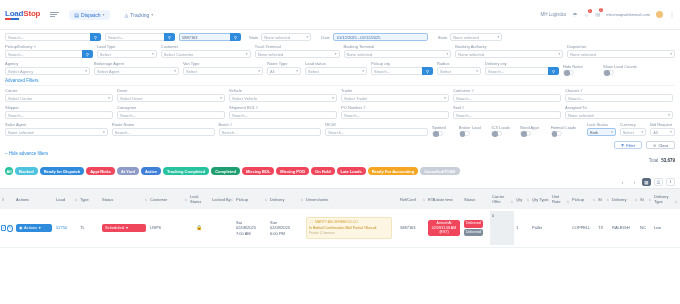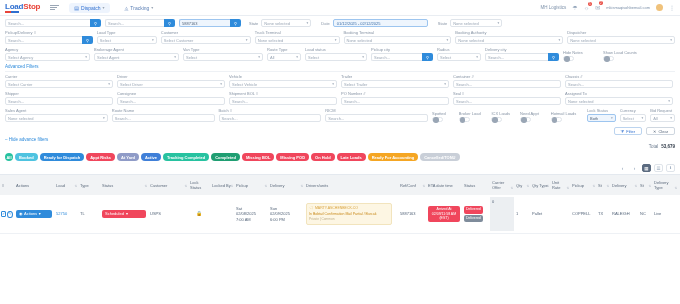--- a/index.html
+++ b/index.html
@@ -6,21 +6,21 @@
   html,body { width:680px; height:304px; overflow:hidden; }
   body {
     font-family: "Liberation Sans", sans-serif;
     font-size: 5px;
     color:#4a4a4a;
     background:#ffffff;
   }
   .app { width:680px; height:304px; position:relative; background:#fff; }
 
   
-  .topbar { height:16px; display:flex; align-items:center; padding:0 5px; border-bottom:1px solid #e9edf2; background:#fff; }
+  .topbar { height:30px; display:flex; align-items:center; padding:0 5px; border-bottom:1px solid #e9edf2; background:#fff; }
   .logo { font-size:8px; font-weight:700; letter-spacing:-.2px; }
   .logo .a{ color:#2f6fd0; } .logo .b{ color:#e8443a; }
   .logo-underline { width:14px; height:1.5px; background:linear-gradient(90deg,#e8443a 0 40%,#2f6fd0 40% 100%); margin-top:0px; }
   .hamburger { margin-left:10px; display:flex; flex-direction:column; gap:1px; }
   .hamburger i{ display:block; height:1px; background:#9aa6b5; }
   .hamburger i:nth-child(1){width:9px;} .hamburger i:nth-child(2){width:7px;} .hamburger i:nth-child(3){width:5px;}
   .navtab { margin-left:10px; display:flex; align-items:center; gap:2px; padding:2px 5px; border-radius:3px; font-size:5px; color:#5b7fb5; }
   .navtab.active { background:#eef4fd; color:#2f6fd0; }
   .navtab .ic { font-size:5px; }
   .navtab .cv { font-size:4px; color:#9aa6b5; }

